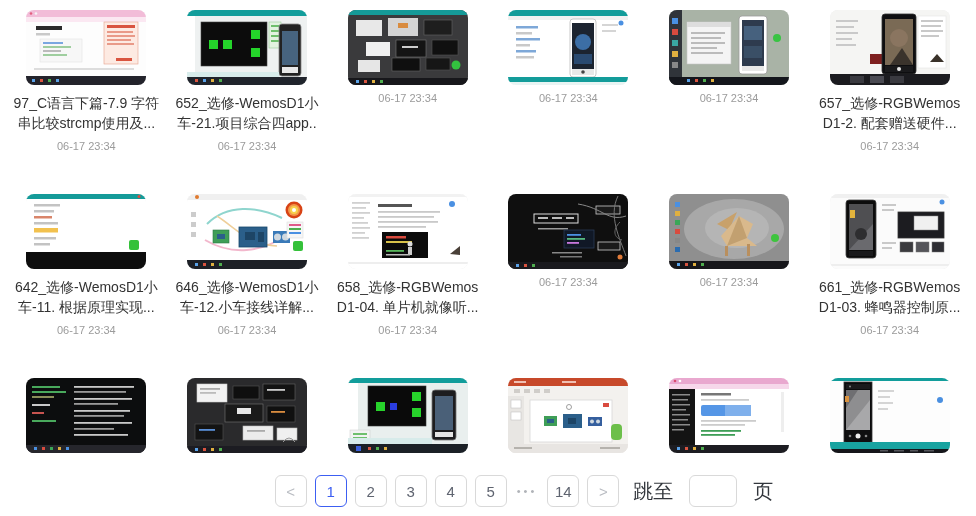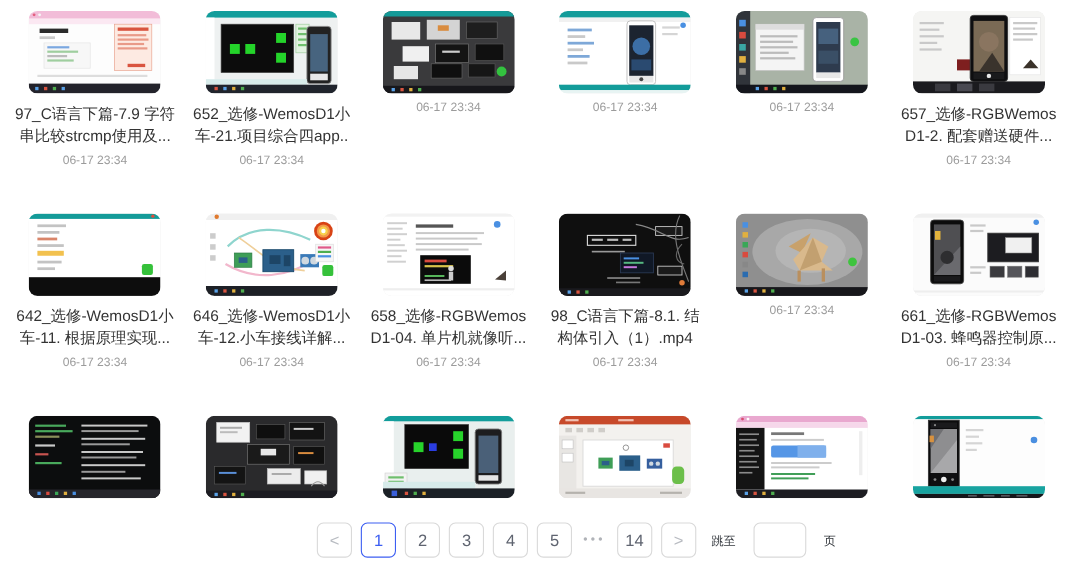--- a/index.html
+++ b/index.html
@@ -18,21 +18,21 @@
   .date { margin-top: 7px; font-size: 11px; color: #9b9b9b; text-align: center; }
   
   .pager-wrap { margin-top: 22px; display: flex; justify-content: center; }
   .pager { display: flex; align-items: center; gap: 8px; position: relative; left: 36px; }
   .pbtn { min-width: 32px; height: 32px; border: 1px solid #d9d9d9; border-radius: 6px;
     background: #fff; color: #5f6470; font-size: 15px; display: flex; align-items: center;
     justify-content: center; cursor: pointer; user-select: none; padding: 0 6px; }
   .pbtn.active { border-color: #3c5ef2; color: #3c5ef2; }
   .pbtn.nav { color: #b9bcc2; }
   .ellipsis { color: #b0b3b8; font-size: 11px; letter-spacing: 3px; padding: 0 2px; cursor: pointer; }
-  .jump-label, .unit-label { font-size: 11px; color: #33373d; margin-left: 6px; }
+  .jump-label, .unit-label { font-size: 20px; color: #33373d; margin-left: 6px; }
   .jump-input { width: 48px; height: 32px; border: 1px solid #d9d9d9; border-radius: 6px;
     margin-left: 8px; font-size: 14px; text-align: center; color: #333; outline: none; }
   .unit-label { margin-left: 8px; }
 </style>
 </head>
 <body>
 
 <div class="page">
 
   <div class="row gap-after">
@@ -346,22 +346,20 @@
           <rect x="59" y="48" width="12" height="1.8" fill="#c678dd"></rect>
           <rect x="44" y="58" width="30" height="1.5" fill="#888888"></rect>
             <rect x="52" y="62" width="22" height="1.5" fill="#777777"></rect>
           <circle cx="112" cy="63" r="2.5" fill="#e07b39"></circle>
           <rect y="68" width="120" height="7" fill="#1a1a1e"></rect>
           <rect x="8" y="70" width="3" height="3" fill="#5aa2e8"></rect>
             <rect x="16" y="70" width="3" height="3" fill="#d95440"></rect>
           <rect x="24" y="70" width="3" height="3" fill="#4fae4f"></rect>
         </svg>
       </div>
-      <div class="title">98_C语言下篇-8.1. 结
-构体引入（1）.mp4</div>
       <div class="date">06-17 23:34</div>
     </div>
 
     <div class="cell">
       <div class="thumb">
         <svg viewBox="0 0 120 75">
           <rect width="120" height="75" fill="#8f8f8f"></rect>
           <ellipse cx="65" cy="35" rx="50" ry="30" fill="#a8a8a8"></ellipse>
             <ellipse cx="68" cy="34" rx="32" ry="20" fill="#b5b5b5"></ellipse>
           <rect x="6" y="8" width="5" height="5" fill="#4a90e2"></rect>

